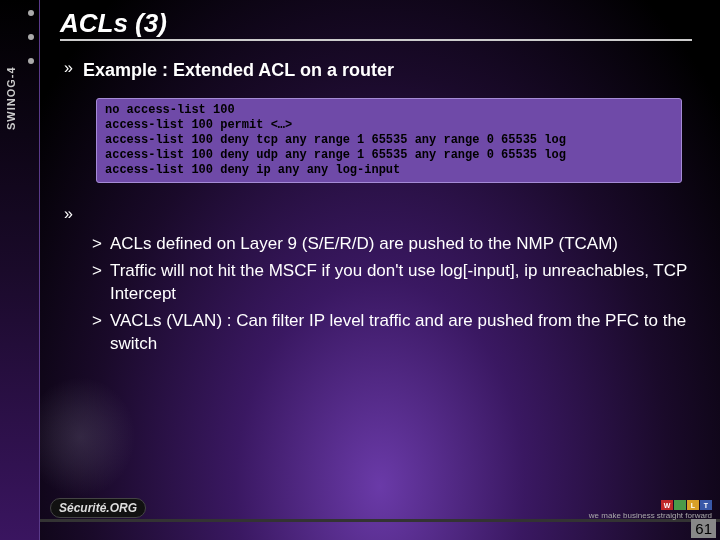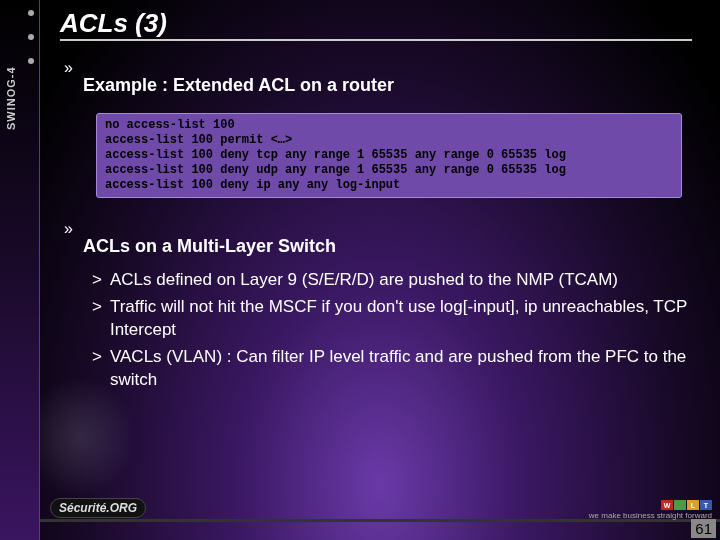--- a/index.html
+++ b/index.html
@@ -72,21 +72,20 @@
 }
 .bullet-arrow {
   font-size: 16px;
   margin-right: 10px;
   margin-left: 4px;
 }
 .bullet-text {
   font-size: 18px;
   font-weight: bold;
   line-height: 1.3;
-  margin-top: 15px;
 }
 .code-box {
   background: #6f4aa8;
   border: 1px solid #a58bd6;
   border-radius: 3px;
   margin: 16px 10px 22px 36px;
   padding: 4px 8px;
   font-family: "Courier New", monospace;
   font-size: 12px;
   font-weight: bold;
@@ -204,21 +203,20 @@
   </div>
 
   <div class="code-box">no access-list 100
 access-list 100 permit &lt;…&gt;
 access-list 100 deny tcp any range 1 65535 any range 0 65535 log
 access-list 100 deny udp any range 1 65535 any range 0 65535 log
 access-list 100 deny ip any any log-input</div>
 
   <div class="bullet-row">
     <span class="bullet-arrow">»</span>
-    <span class="bullet-text">ACLs on a Multi-Layer Switch</span>
   </div>
 
   <div class="sub-row">
     <span class="sub-arrow">&gt;</span>
     <span class="sub-text">ACLs defined on Layer 9 (S/E/R/D) are pushed to the NMP (TCAM)</span>
   </div>
   <div class="sub-row">
     <span class="sub-arrow">&gt;</span>
     <span class="sub-text">Traffic will not hit the MSCF if you don't use log[-input], ip unreachables, TCP Intercept</span>
   </div>

